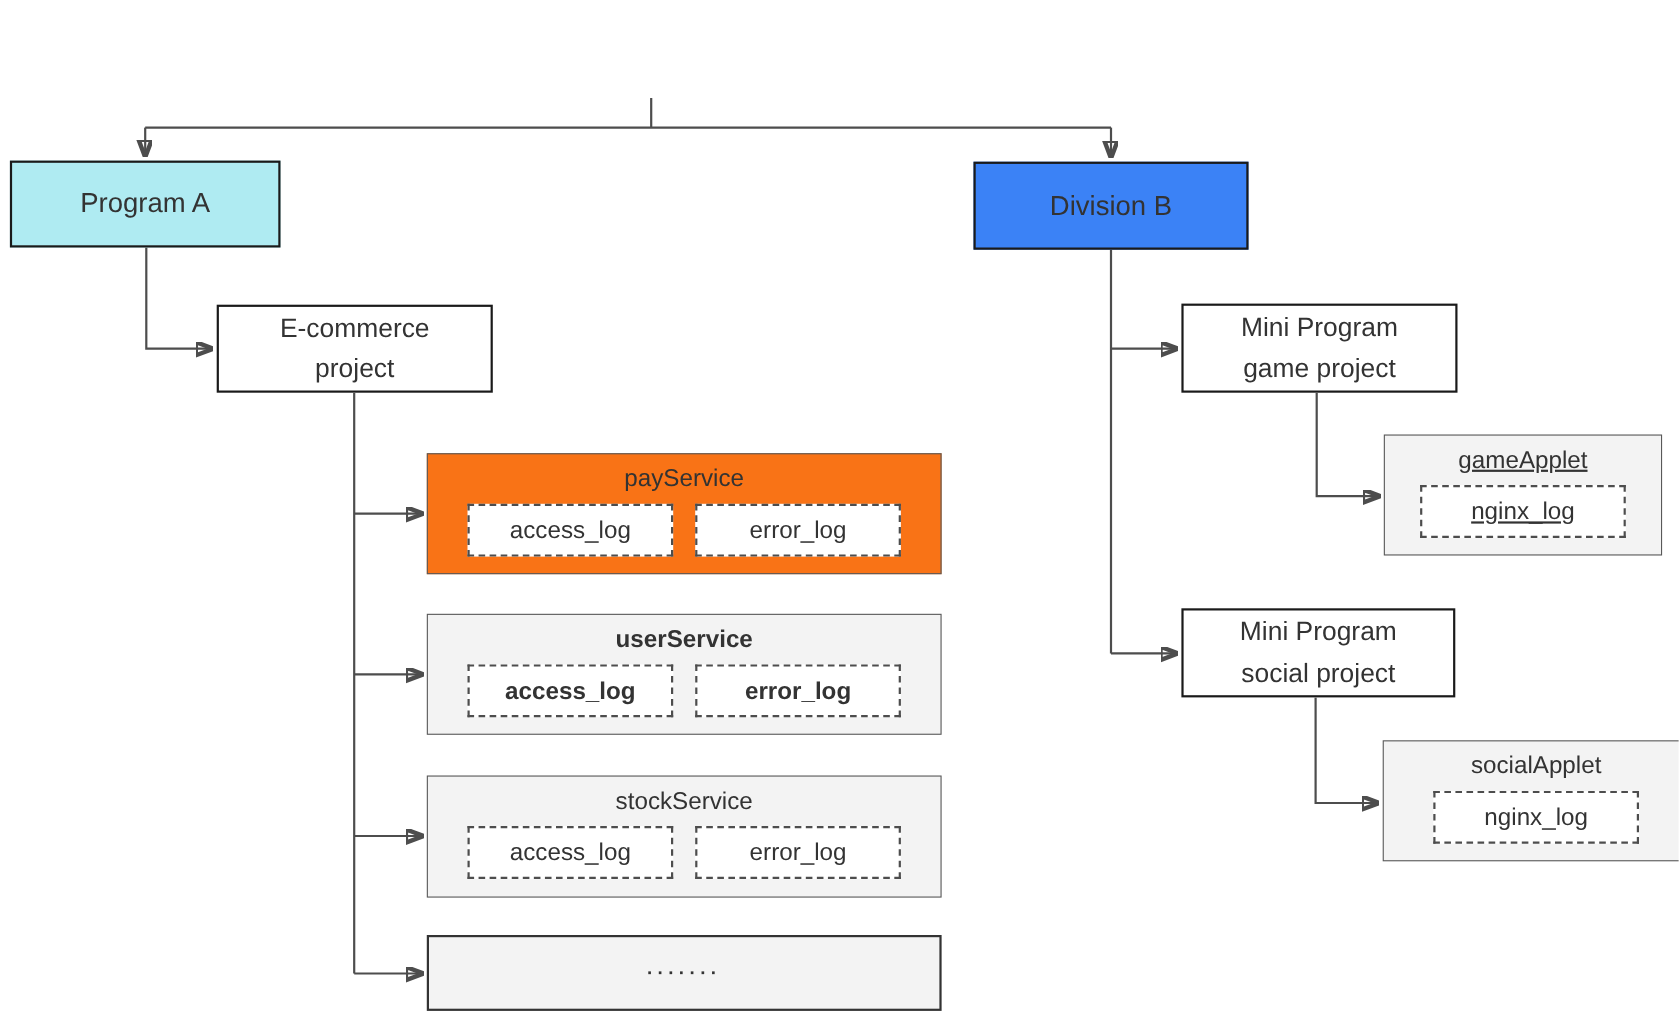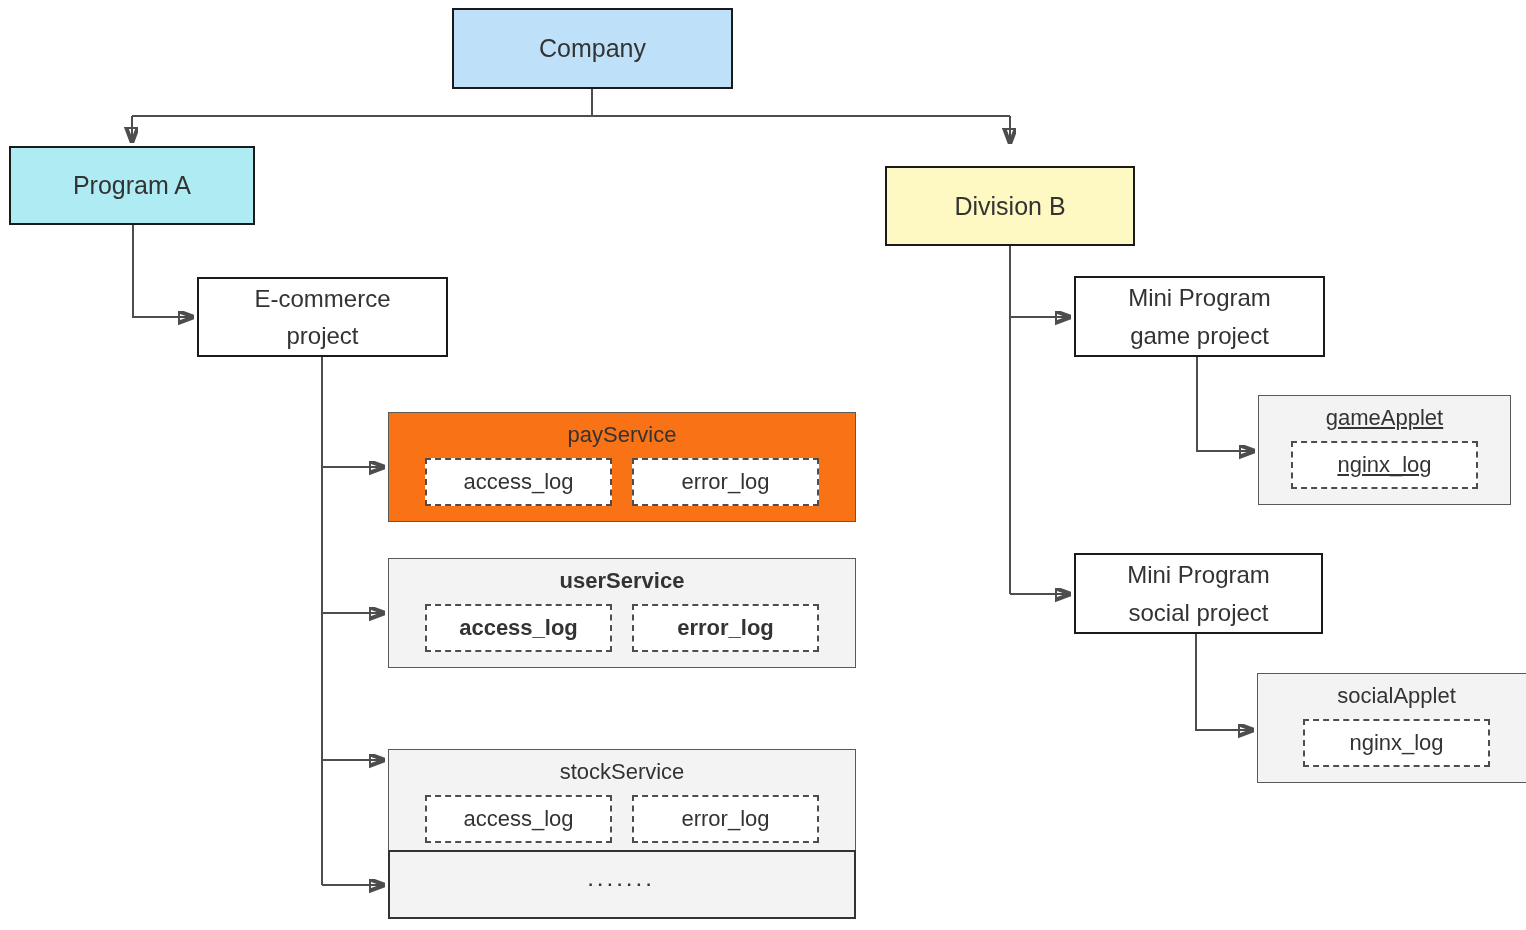--- a/index.html
+++ b/index.html
@@ -117,29 +117,26 @@
     <path d="M322,613 H383" marker-end="url(#arrow)"></path>
     <path d="M322,760 H383" marker-end="url(#arrow)"></path>
     <path d="M322,885 H383" marker-end="url(#arrow)"></path>
     <path d="M1010,227 V594"></path>
     <path d="M1010,317 H1069" marker-end="url(#arrow)"></path>
     <path d="M1010,594 H1069" marker-end="url(#arrow)"></path>
     <path d="M1197,357 V451 H1253" marker-end="url(#arrow)"></path>
     <path d="M1196,634 V730 H1252" marker-end="url(#arrow)"></path>
   </svg>
 
-  <div class="node n-company" style="background-color: rgb(190, 224, 248);">
-    <span>Company</span>
-  </div>
 
   <div class="node n-division-a" style="background-color: rgb(175, 235, 242);">
     <span>Program A</span>
   </div>
 
-  <div class="node n-division-b" style="background-color: #fef9c3; margin-top: 19px;">
+  <div class="node n-division-b" style="background-color: #3b82f6;">
     <span>Division B</span>
   </div>
 
   <div class="node n-project n-ecommerce">
     <span>E-commerce</span>
     <span>project</span>
   </div>
 
   <div class="container-node n-pay-service" style="background-color: #f97316;">
     <div class="container-title">payService</div>
@@ -150,21 +147,21 @@
   </div>
 
   <div class="container-node n-user-service" style="background-color: rgb(243, 243, 243);">
     <div class="container-title">userService</div>
     <div class="log-row">
       <div class="log-box">access_log</div>
       <div class="log-box">error_log</div>
     </div>
   </div>
 
-  <div class="container-node n-stock-service" style="background-color: rgb(243, 243, 243); margin-top: 44px;">
+  <div class="container-node n-stock-service" style="background-color: rgb(243, 243, 243);">
     <div class="container-title">stockService</div>
     <div class="log-row">
       <div class="log-box">access_log</div>
       <div class="log-box">error_log</div>
     </div>
   </div>
 
   <div class="node n-more" style="background-color: rgb(243, 243, 243);">
     <span>·······</span>
   </div>

